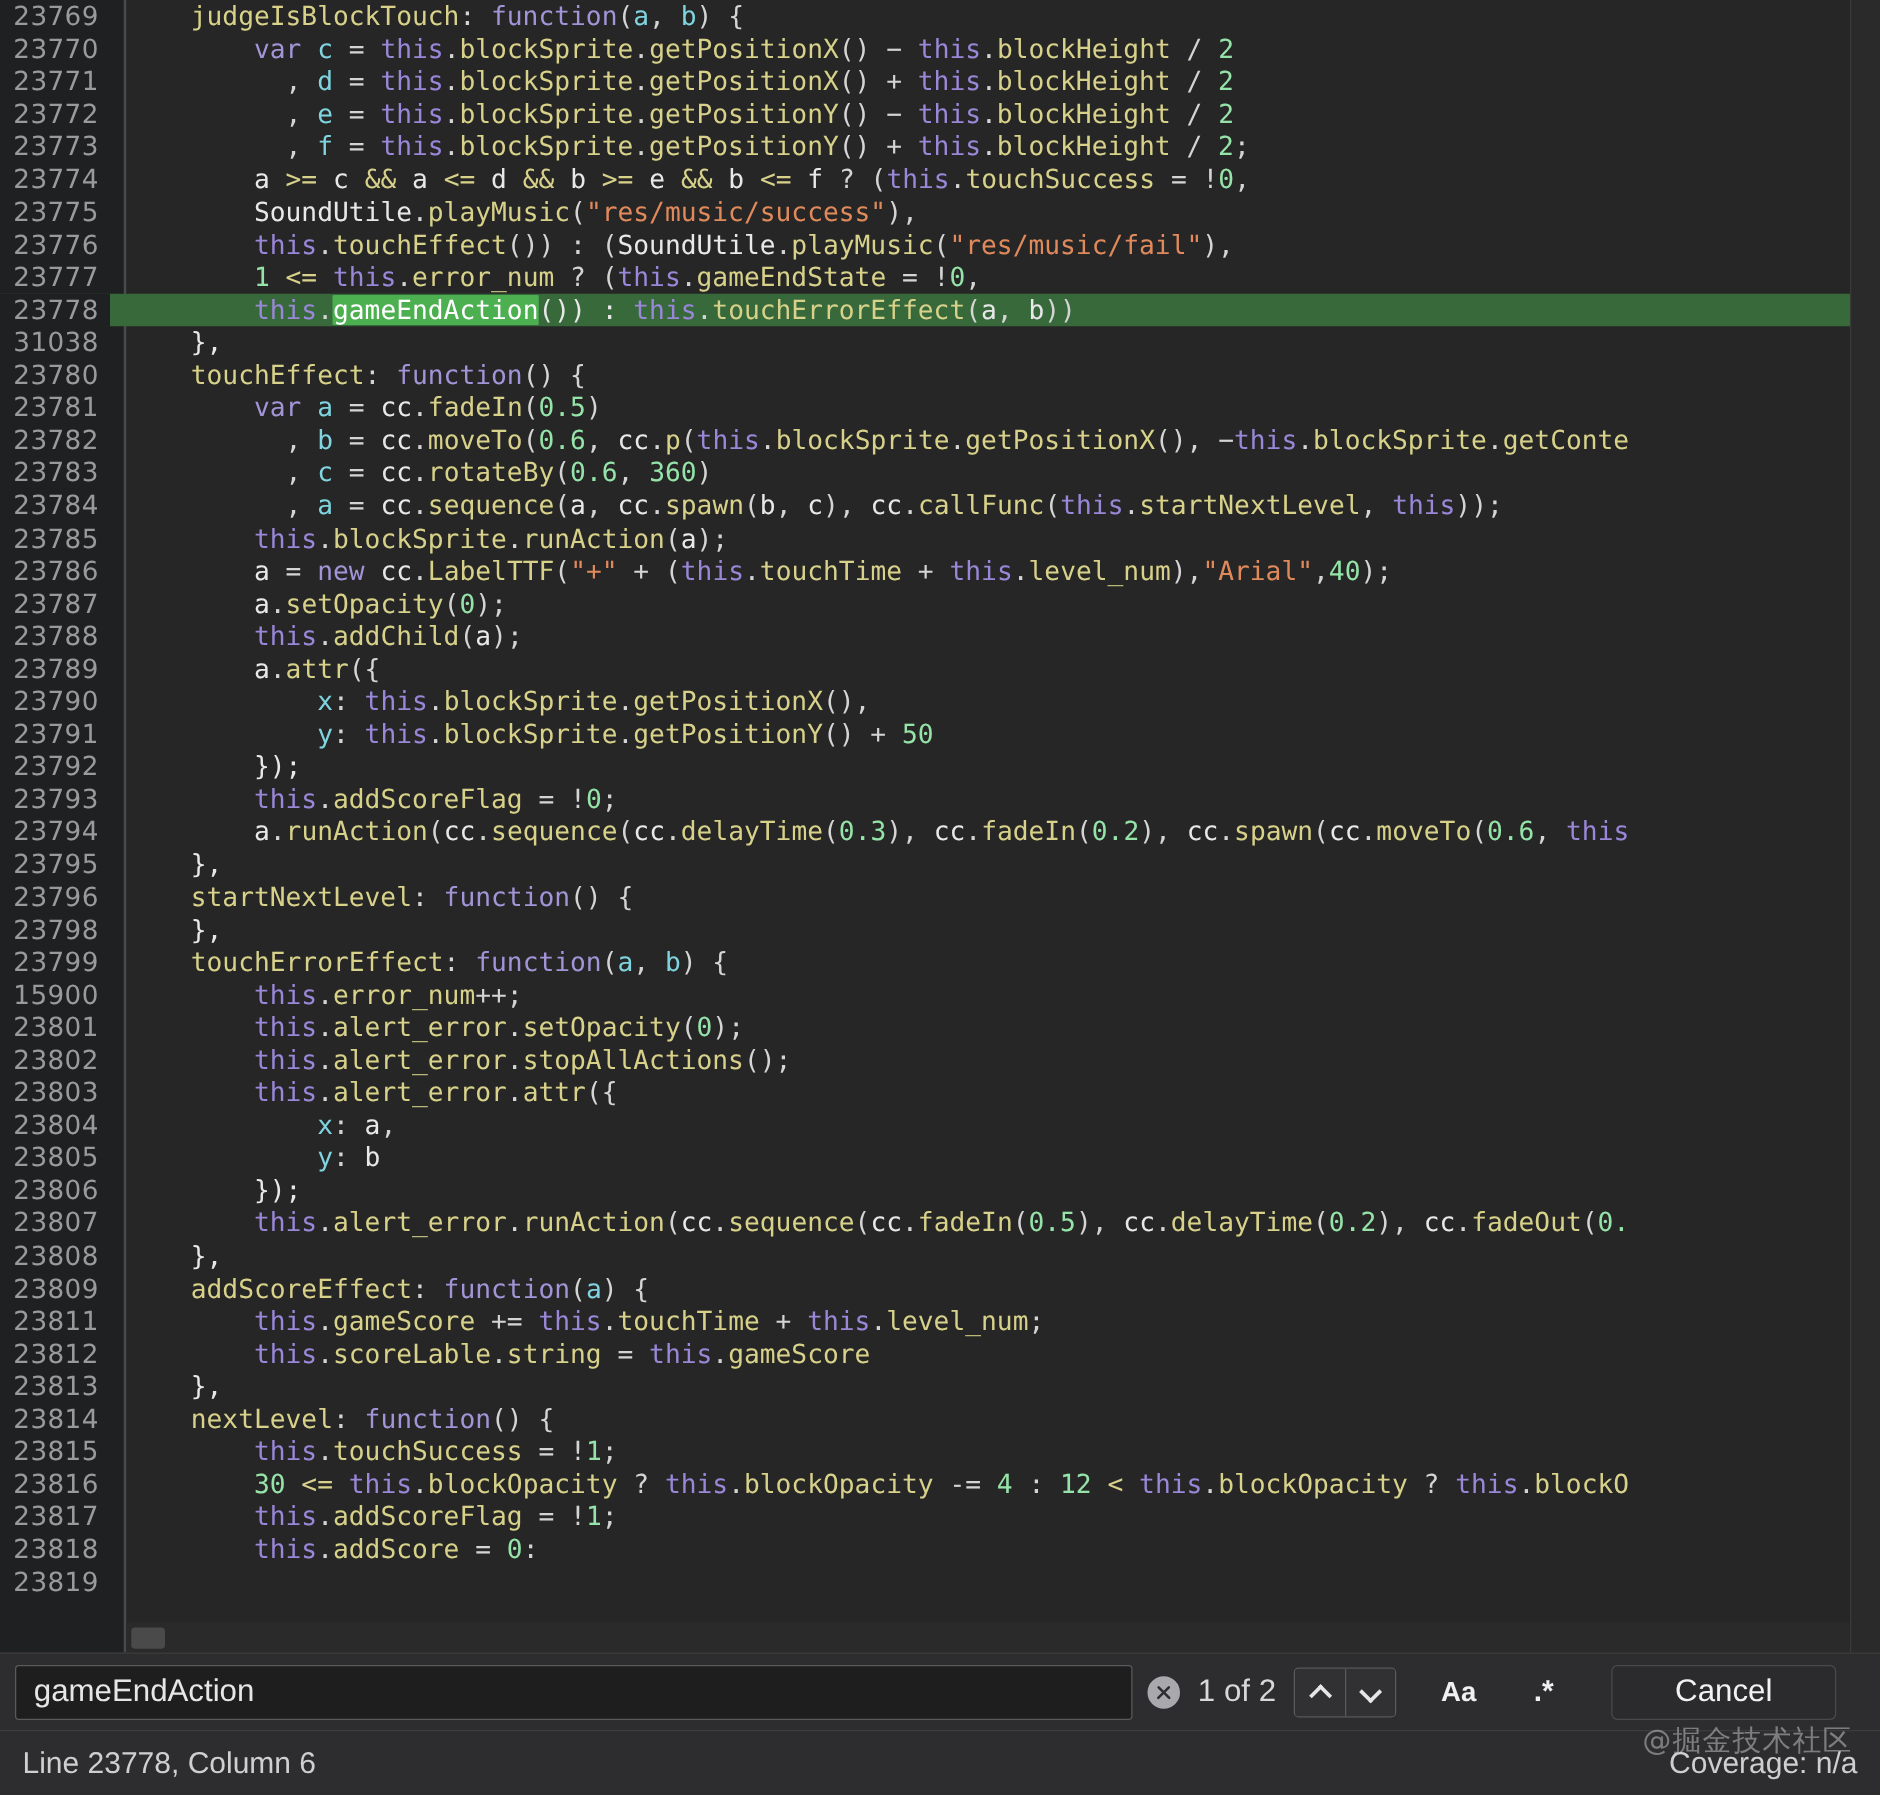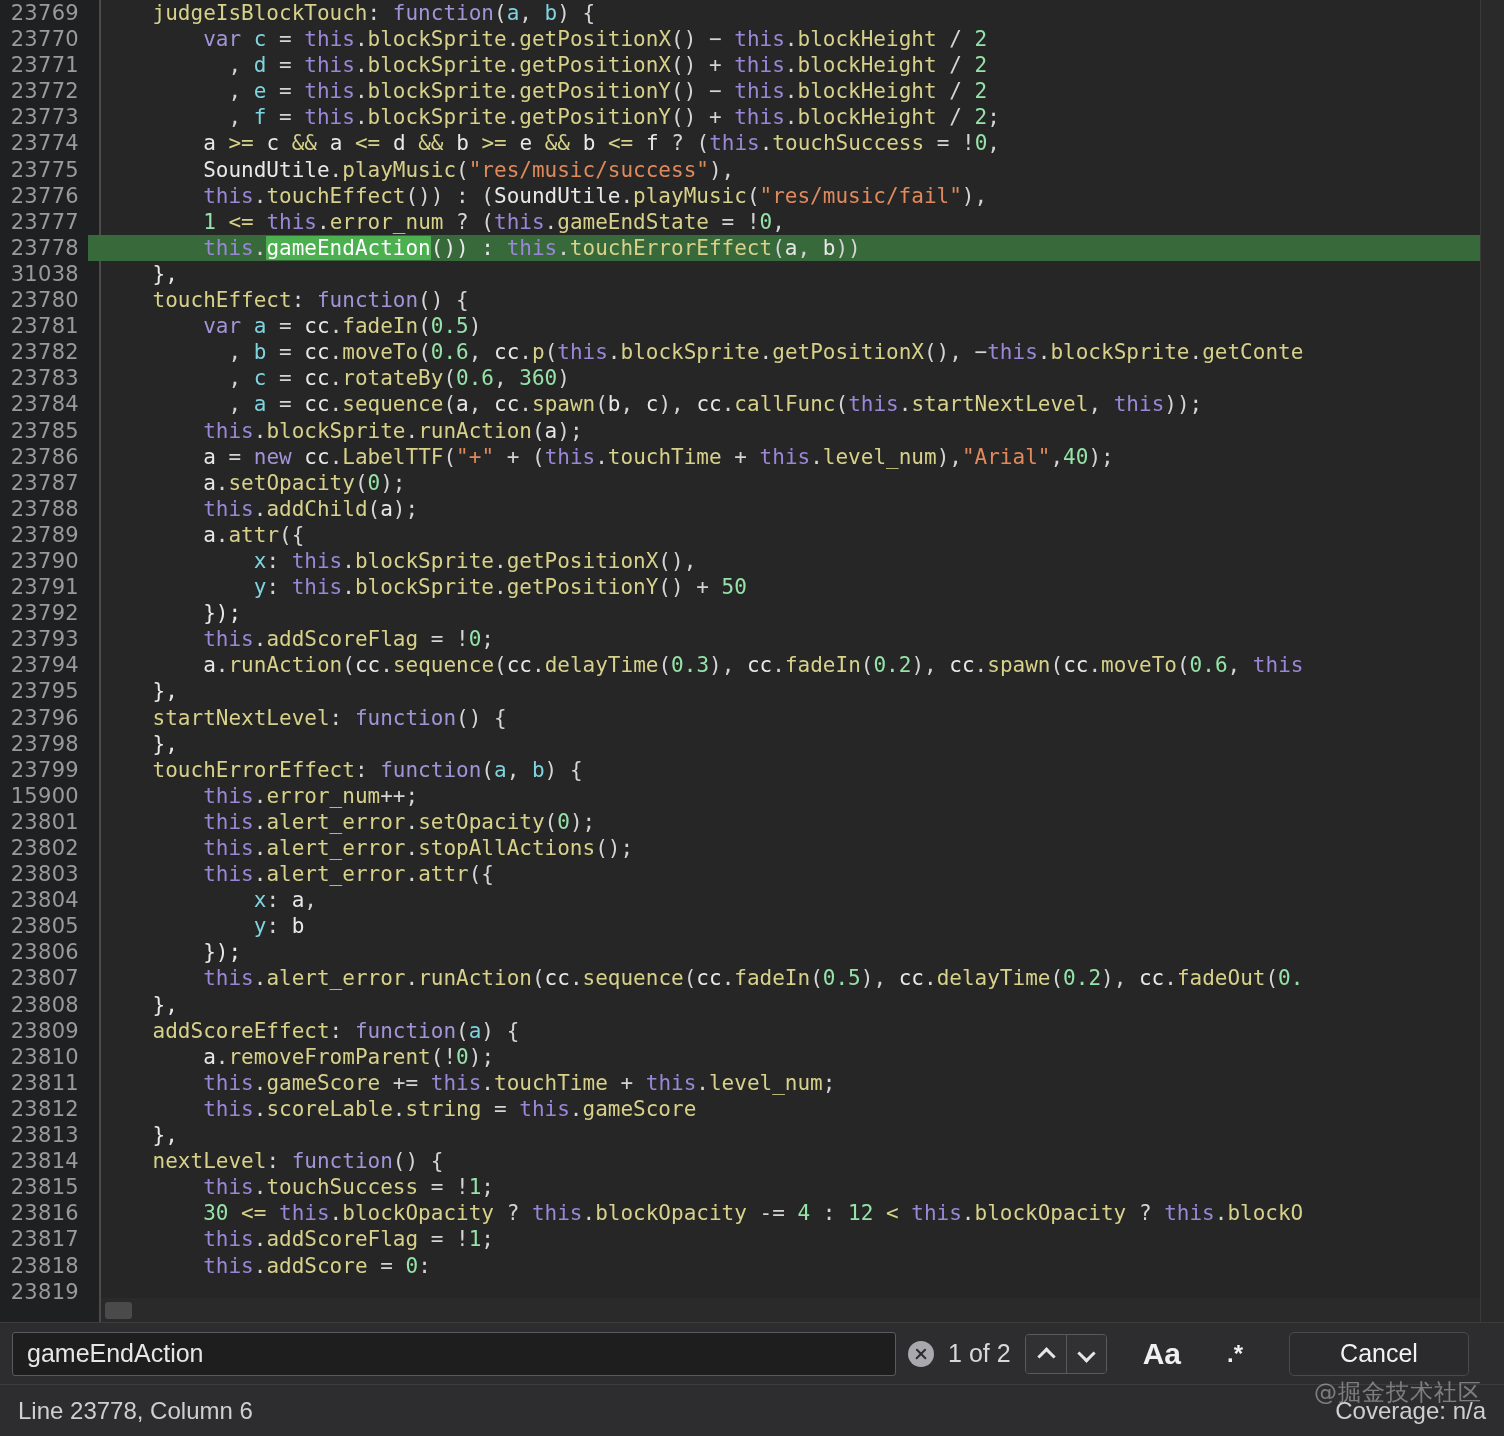--- a/index.html
+++ b/index.html
@@ -150,21 +150,21 @@
     width: 10px; height: 10px;
     border-left: 3px solid #e6e6e6; border-top: 3px solid #e6e6e6;
   }
   .chev.up::before   { transform: rotate(45deg); }
   .chev.down::before { transform: rotate(-135deg); top: 1px; }
 
   #case-btn, #regex-btn {
     color: #f0f0f0;
     font-family: "Liberation Sans", sans-serif;
     font-weight: bold;
-    font-size: 30px;
+    font-size: 22px;
     padding: 0 10px;
     cursor: pointer;
     white-space: nowrap;
   }
   #case-btn { margin-left: 26px; }
   #regex-btn { margin-left: 26px; font-size: 24px; }
 
   #cancel-btn {
     margin-left: 36px; margin-right: 23px;
     height: 44px; min-width: 180px;
@@ -243,21 +243,20 @@
         <div class="row"><span class="ln">15900</span><span class="code"><span class="t-plain">        </span><span class="t-this">this</span><span class="t-punct">.</span><span class="t-prop">error_num</span><span class="t-punct">++;</span></span></div>
         <div class="row"><span class="ln">23801</span><span class="code"><span class="t-plain">        </span><span class="t-this">this</span><span class="t-punct">.</span><span class="t-prop">alert_error</span><span class="t-punct">.</span><span class="t-fn">setOpacity</span><span class="t-punct">(</span><span class="t-num">0</span><span class="t-punct">);</span></span></div>
         <div class="row"><span class="ln">23802</span><span class="code"><span class="t-plain">        </span><span class="t-this">this</span><span class="t-punct">.</span><span class="t-prop">alert_error</span><span class="t-punct">.</span><span class="t-fn">stopAllActions</span><span class="t-punct">();</span></span></div>
         <div class="row"><span class="ln">23803</span><span class="code"><span class="t-plain">        </span><span class="t-this">this</span><span class="t-punct">.</span><span class="t-prop">alert_error</span><span class="t-punct">.</span><span class="t-fn">attr</span><span class="t-punct">({</span></span></div>
         <div class="row"><span class="ln">23804</span><span class="code"><span class="t-plain">            </span><span class="t-param">x</span><span class="t-punct">: </span><span class="t-white">a</span><span class="t-punct">,</span></span></div>
         <div class="row"><span class="ln">23805</span><span class="code"><span class="t-plain">            </span><span class="t-param">y</span><span class="t-punct">: </span><span class="t-white">b</span></span></div>
         <div class="row"><span class="ln">23806</span><span class="code"><span class="t-white">        });</span></span></div>
         <div class="row"><span class="ln">23807</span><span class="code"><span class="t-plain">        </span><span class="t-this">this</span><span class="t-punct">.</span><span class="t-prop">alert_error</span><span class="t-punct">.</span><span class="t-fn">runAction</span><span class="t-punct">(</span><span class="t-white">cc</span><span class="t-punct">.</span><span class="t-fn">sequence</span><span class="t-punct">(</span><span class="t-white">cc</span><span class="t-punct">.</span><span class="t-fn">fadeIn</span><span class="t-punct">(</span><span class="t-num">0.5</span><span class="t-punct">), </span><span class="t-white">cc</span><span class="t-punct">.</span><span class="t-fn">delayTime</span><span class="t-punct">(</span><span class="t-num">0.2</span><span class="t-punct">), </span><span class="t-white">cc</span><span class="t-punct">.</span><span class="t-fn">fadeOut</span><span class="t-punct">(</span><span class="t-num">0.</span></span></div>
         <div class="row"><span class="ln">23808</span><span class="code"><span class="t-white">    },</span></span></div>
         <div class="row"><span class="ln">23809</span><span class="code"><span class="t-plain">    </span><span class="t-prop">addScoreEffect</span><span class="t-punct">: </span><span class="t-kw">function</span><span class="t-punct">(</span><span class="t-param">a</span><span class="t-punct">) {</span></span></div>
-        <div class="row"><span class="ln">23810</span><span class="code"><span class="t-plain">        </span><span class="t-white">a</span><span class="t-punct">.</span><span class="t-fn">removeFromParent</span><span class="t-punct">(</span><span class="t-punct">!</span><span class="t-num">0</span><span class="t-punct">);</span></span></div>
         <div class="row"><span class="ln">23811</span><span class="code"><span class="t-plain">        </span><span class="t-this">this</span><span class="t-punct">.</span><span class="t-prop">gameScore</span><span class="t-punct"> += </span><span class="t-this">this</span><span class="t-punct">.</span><span class="t-prop">touchTime</span><span class="t-punct"> + </span><span class="t-this">this</span><span class="t-punct">.</span><span class="t-prop">level_num</span><span class="t-punct">;</span></span></div>
         <div class="row"><span class="ln">23812</span><span class="code"><span class="t-plain">        </span><span class="t-this">this</span><span class="t-punct">.</span><span class="t-prop">scoreLable</span><span class="t-punct">.</span><span class="t-prop">string</span><span class="t-punct"> = </span><span class="t-this">this</span><span class="t-punct">.</span><span class="t-prop">gameScore</span></span></div>
         <div class="row"><span class="ln">23813</span><span class="code"><span class="t-white">    },</span></span></div>
         <div class="row"><span class="ln">23814</span><span class="code"><span class="t-plain">    </span><span class="t-prop">nextLevel</span><span class="t-punct">: </span><span class="t-kw">function</span><span class="t-punct">() {</span></span></div>
         <div class="row"><span class="ln">23815</span><span class="code"><span class="t-plain">        </span><span class="t-this">this</span><span class="t-punct">.</span><span class="t-prop">touchSuccess</span><span class="t-punct"> = </span><span class="t-punct">!</span><span class="t-num">1</span><span class="t-punct">;</span></span></div>
         <div class="row"><span class="ln">23816</span><span class="code"><span class="t-plain">        </span><span class="t-num">30</span><span class="t-op"> &lt;= </span><span class="t-this">this</span><span class="t-punct">.</span><span class="t-prop">blockOpacity</span><span class="t-punct"> ? </span><span class="t-this">this</span><span class="t-punct">.</span><span class="t-prop">blockOpacity</span><span class="t-punct"> -= </span><span class="t-num">4</span><span class="t-punct"> : </span><span class="t-num">12</span><span class="t-op"> &lt; </span><span class="t-this">this</span><span class="t-punct">.</span><span class="t-prop">blockOpacity</span><span class="t-punct"> ? </span><span class="t-this">this</span><span class="t-punct">.</span><span class="t-prop">blockO</span></span></div>
         <div class="row"><span class="ln">23817</span><span class="code"><span class="t-plain">        </span><span class="t-this">this</span><span class="t-punct">.</span><span class="t-prop">addScoreFlag</span><span class="t-punct"> = </span><span class="t-punct">!</span><span class="t-num">1</span><span class="t-punct">;</span></span></div>
         <div class="row"><span class="ln">23818</span><span class="code"><span class="t-plain">        </span><span class="t-this">this</span><span class="t-punct">.</span><span class="t-prop">addScore</span><span class="t-punct"> = </span><span class="t-num">0</span><span class="t-punct">:</span></span></div>
         <div class="row"><span class="ln">23819</span><span class="code"></span></div>
       </div>

